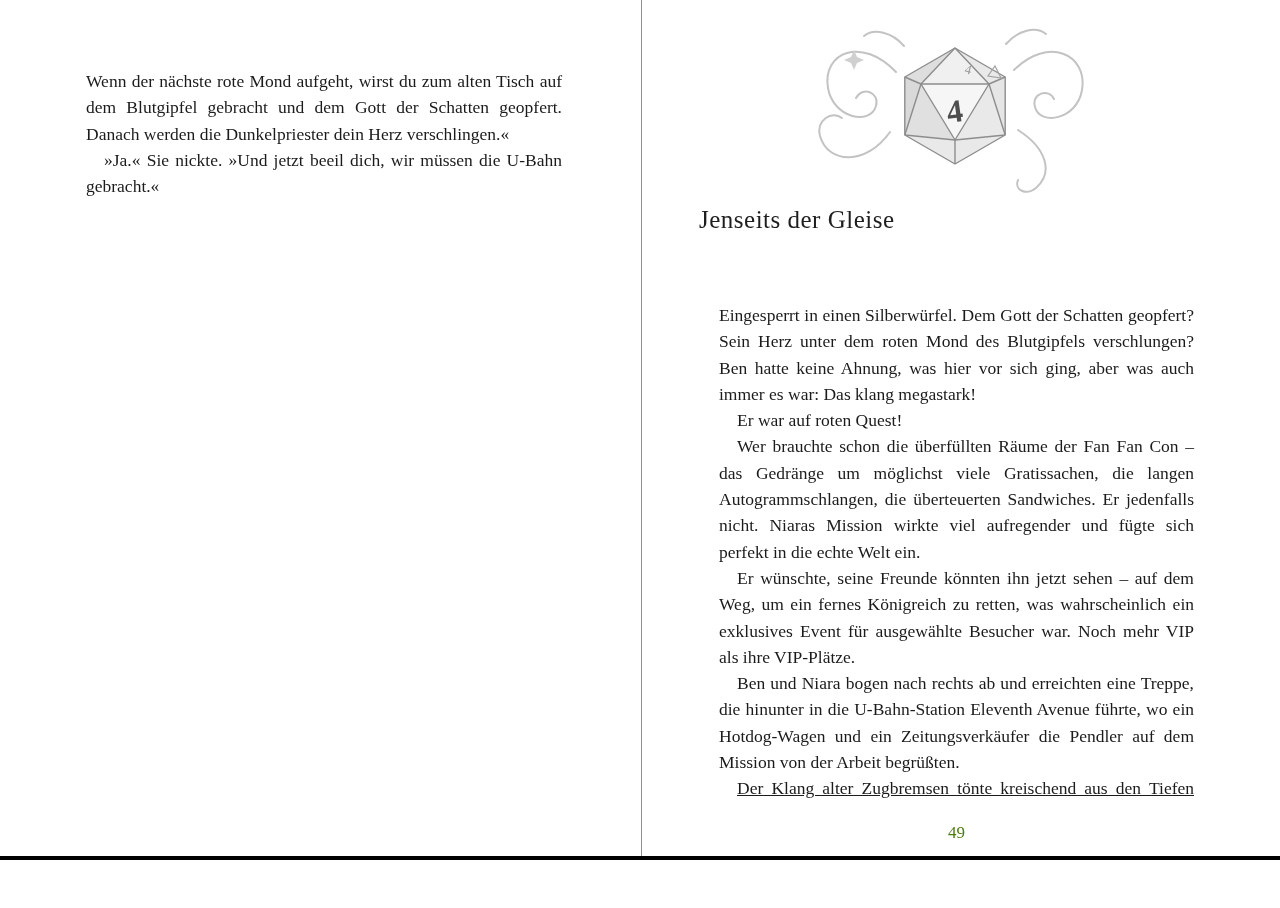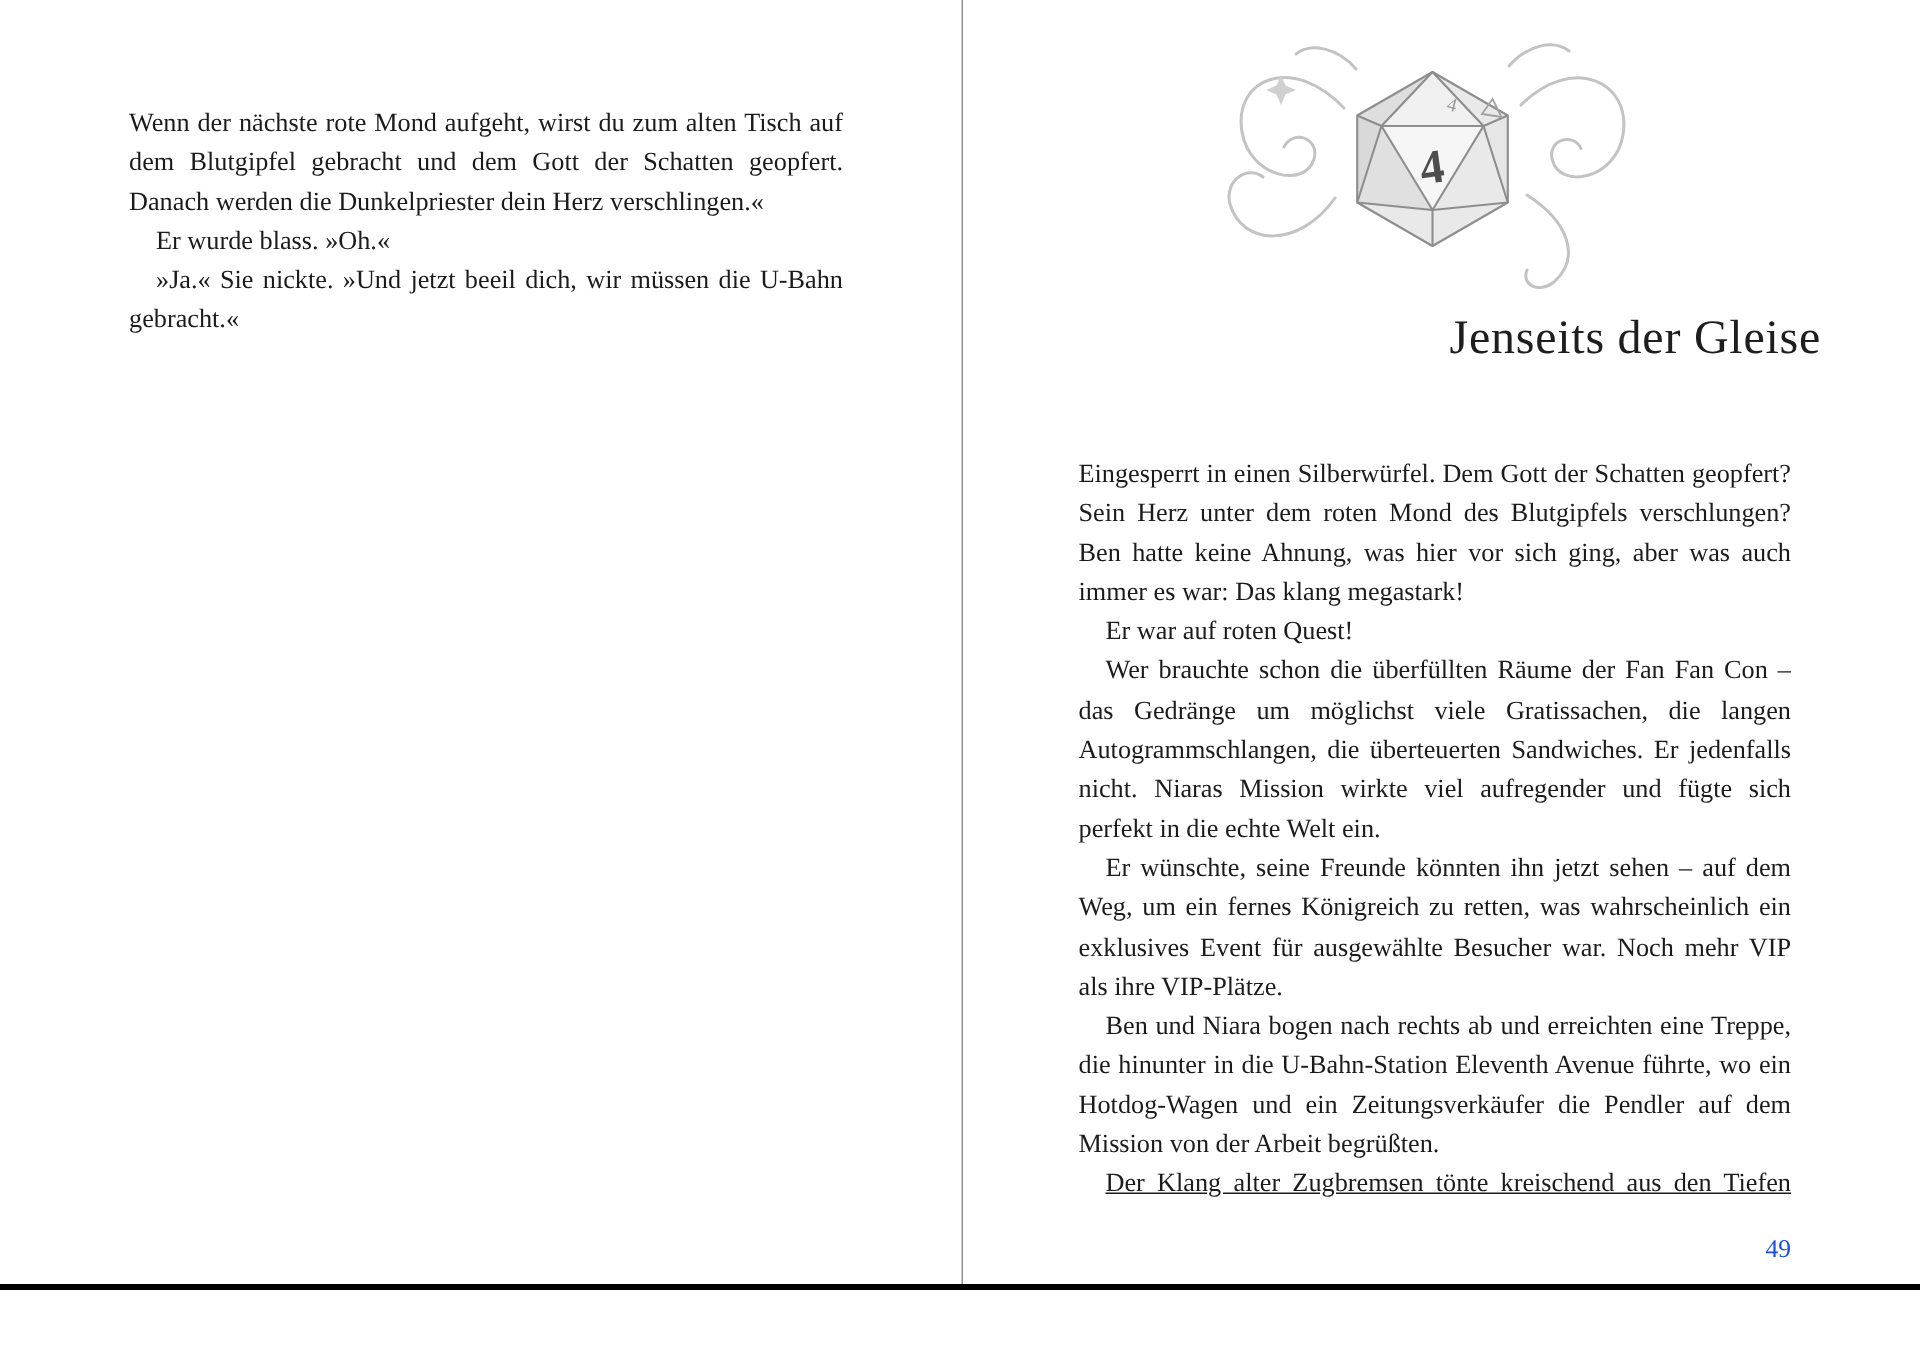--- a/index.html
+++ b/index.html
@@ -31,43 +31,42 @@
   .right-text {
     position:absolute; left:719px; top:302px; width:475px;
   }
   .chapter-art {
     position:absolute; left:719px; top:14px; width:475px;
     text-align:center;
   }
   .chapter-title {
     position:absolute; left:699px; top:206px; width:515px;
     margin:0;
-    text-align:right;
-    font-size:32px;
+    text-align:left;
+    font-size:25px;
     font-weight:normal;
     letter-spacing:0.5px;
     color:#1e1e1e;
     font-family:"Liberation Serif", serif;
   }
   .page-number {
     position:absolute; left:719px; top:823px; width:475px;
-    text-align:right;
+    text-align:center;
     font-size:17px;
-    color:#1d4ed8;
+    color:#4d7c0f;
   }
 </style>
 </head>
 <body>
 
 <div class="spread">
 
   <div>
     <div class="text-block left-text">
         <p class="">Wenn der nächste rote Mond aufgeht, wirst du zum alten Tisch auf dem Blutgipfel gebracht und dem Gott der Schatten geopfert. Danach werden die Dunkelpriester dein Herz verschlingen.«</p>
-        <p class="indent">Er wurde blass. »Oh.«</p>
         <p class="indent">»Ja.« Sie nickte. »Und jetzt beeil dich, wir müssen die U-Bahn gebracht.«</p>
       </div>
   </div>
 
   <div class="divider"></div>
 
   <div>
 
     <div class="chapter-art">
       <svg width="330" height="184" viewBox="0 0 330 184">

